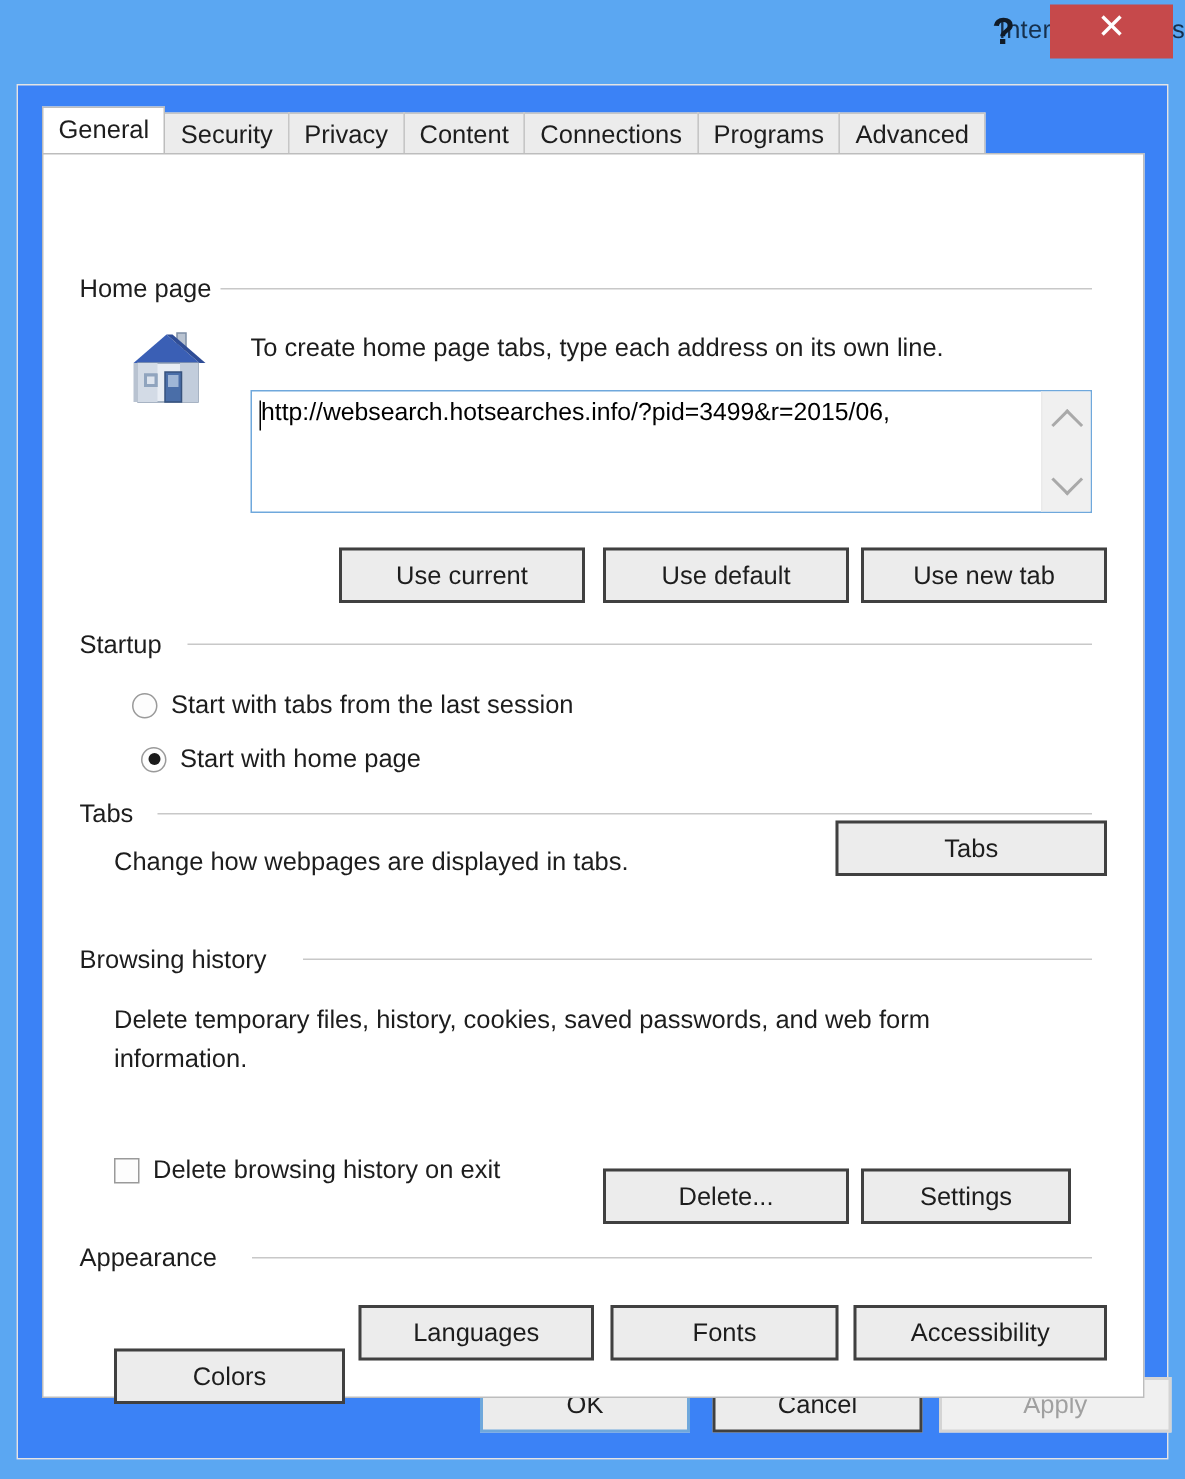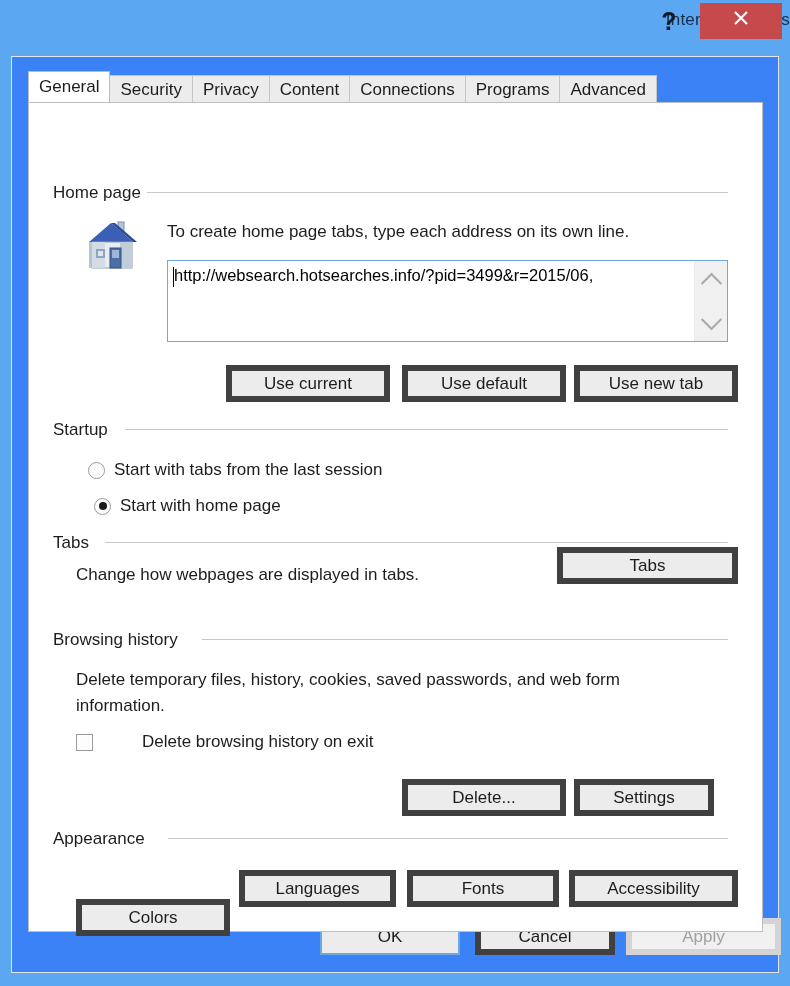--- a/index.html
+++ b/index.html
@@ -256,21 +256,21 @@
     border-left: 2.4px solid #a9a9a9;
     border-top: 2.4px solid #a9a9a9;
   }
   .chev.up { transform: rotate(45deg) translate(2px, 2px); }
   .chev.down { transform: rotate(-135deg) translate(2px, 2px); }
 
   
   .btn {
     position: absolute;
     background: #ececec;
-    border: 6px solid #404040;
+    border: 2px solid #404040;
     box-sizing: border-box;
     font-size: 17px;
     color: #1d1d1d;
     text-align: center;
     cursor: pointer;
     font-family: "Liberation Sans", sans-serif;
     padding: 0;
     white-space: nowrap;
   }
   .btn.disabled {
@@ -426,21 +426,21 @@
 
       <div class="static-text" style="left:64px; top:508px;">Change how webpages are displayed in tabs.</div>
 
       <button class="btn" style="left:545px; top:490px; width:181px; height:37px;">Tabs</button>
 
       <div class="group-label" style="left:41px; top:573px;">Browsing history</div>
       <div class="group-line" style="left:190px; top:582px; width:526px;"></div>
 
       <div class="static-text wrap" style="left:64px; top:610px; width:620px; line-height:26px;">Delete temporary files, history, cookies, saved passwords, and web form information.</div>
 
-      <div class="check-row" style="left:64px; top:675px;gap:40px;">
+      <div class="check-row" style="left:64px; top:713px;">
         <span class="checkbox"></span>
         <span class="opt-label">Delete browsing history on exit</span>
       </div>
 
       <button class="btn" style="left:390px; top:722px; width:164px; height:37px;">Delete...</button>
       <button class="btn" style="left:562px; top:722px; width:140px; height:37px;">Settings</button>
 
       <div class="group-label" style="left:41px; top:772px;">Appearance</div>
       <div class="group-line" style="left:156px; top:781px; width:560px;"></div>
 

